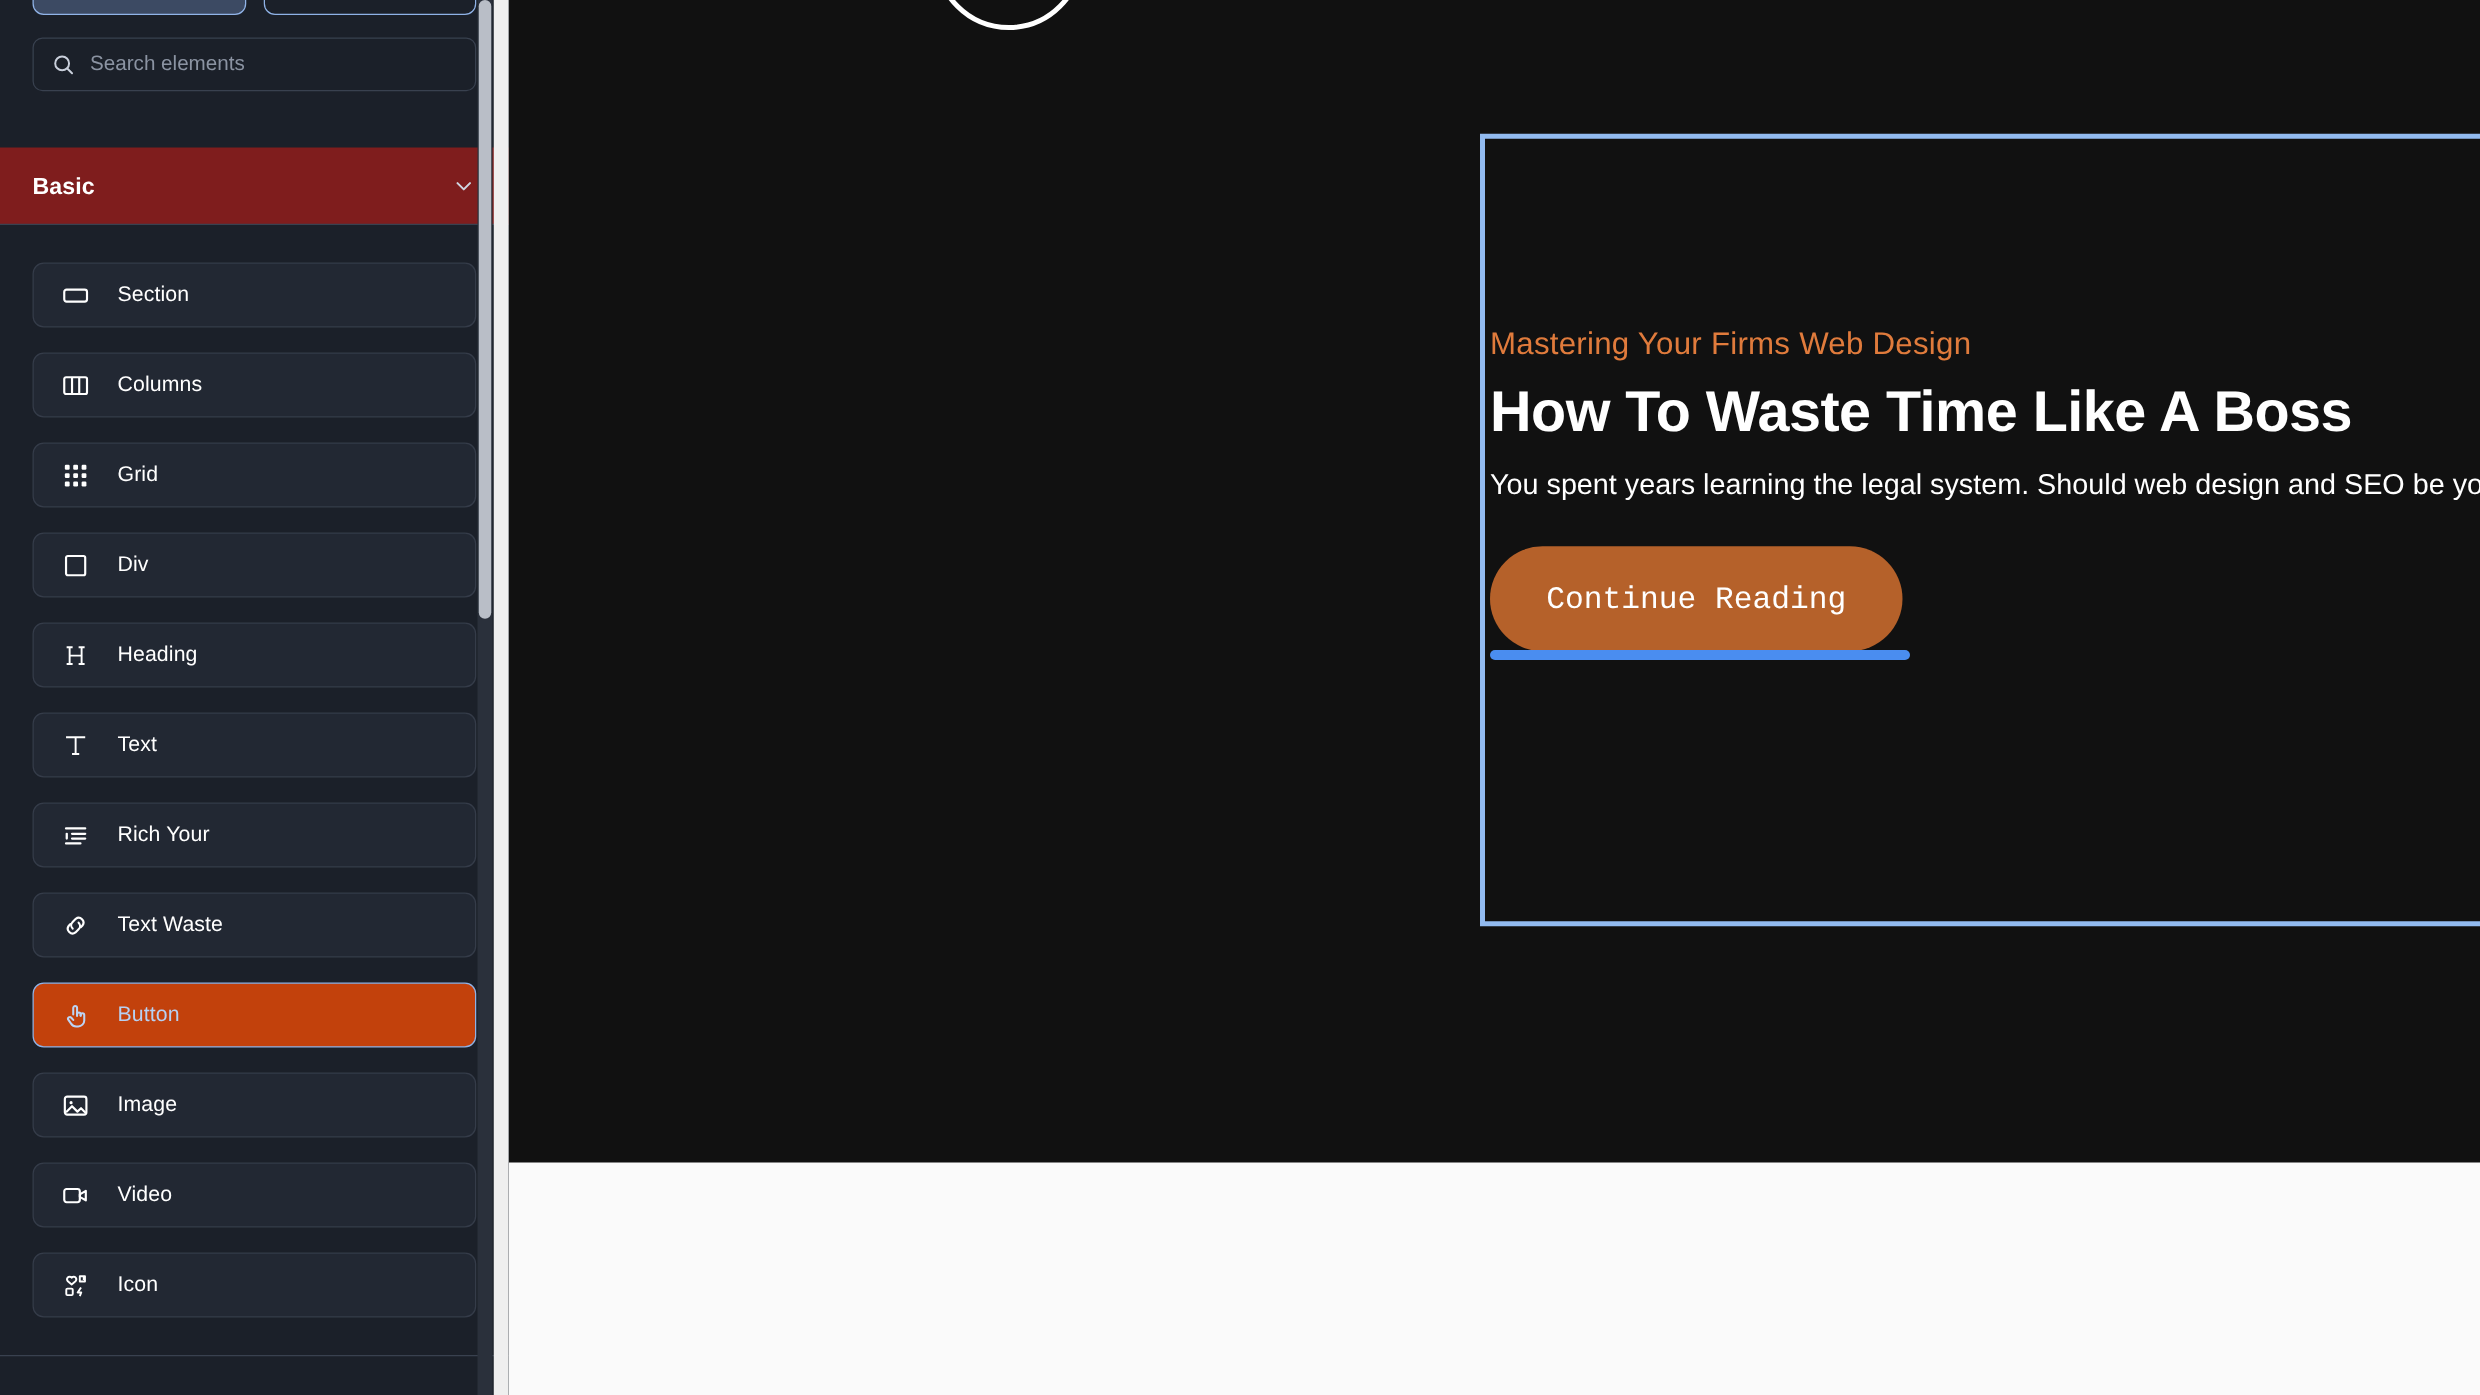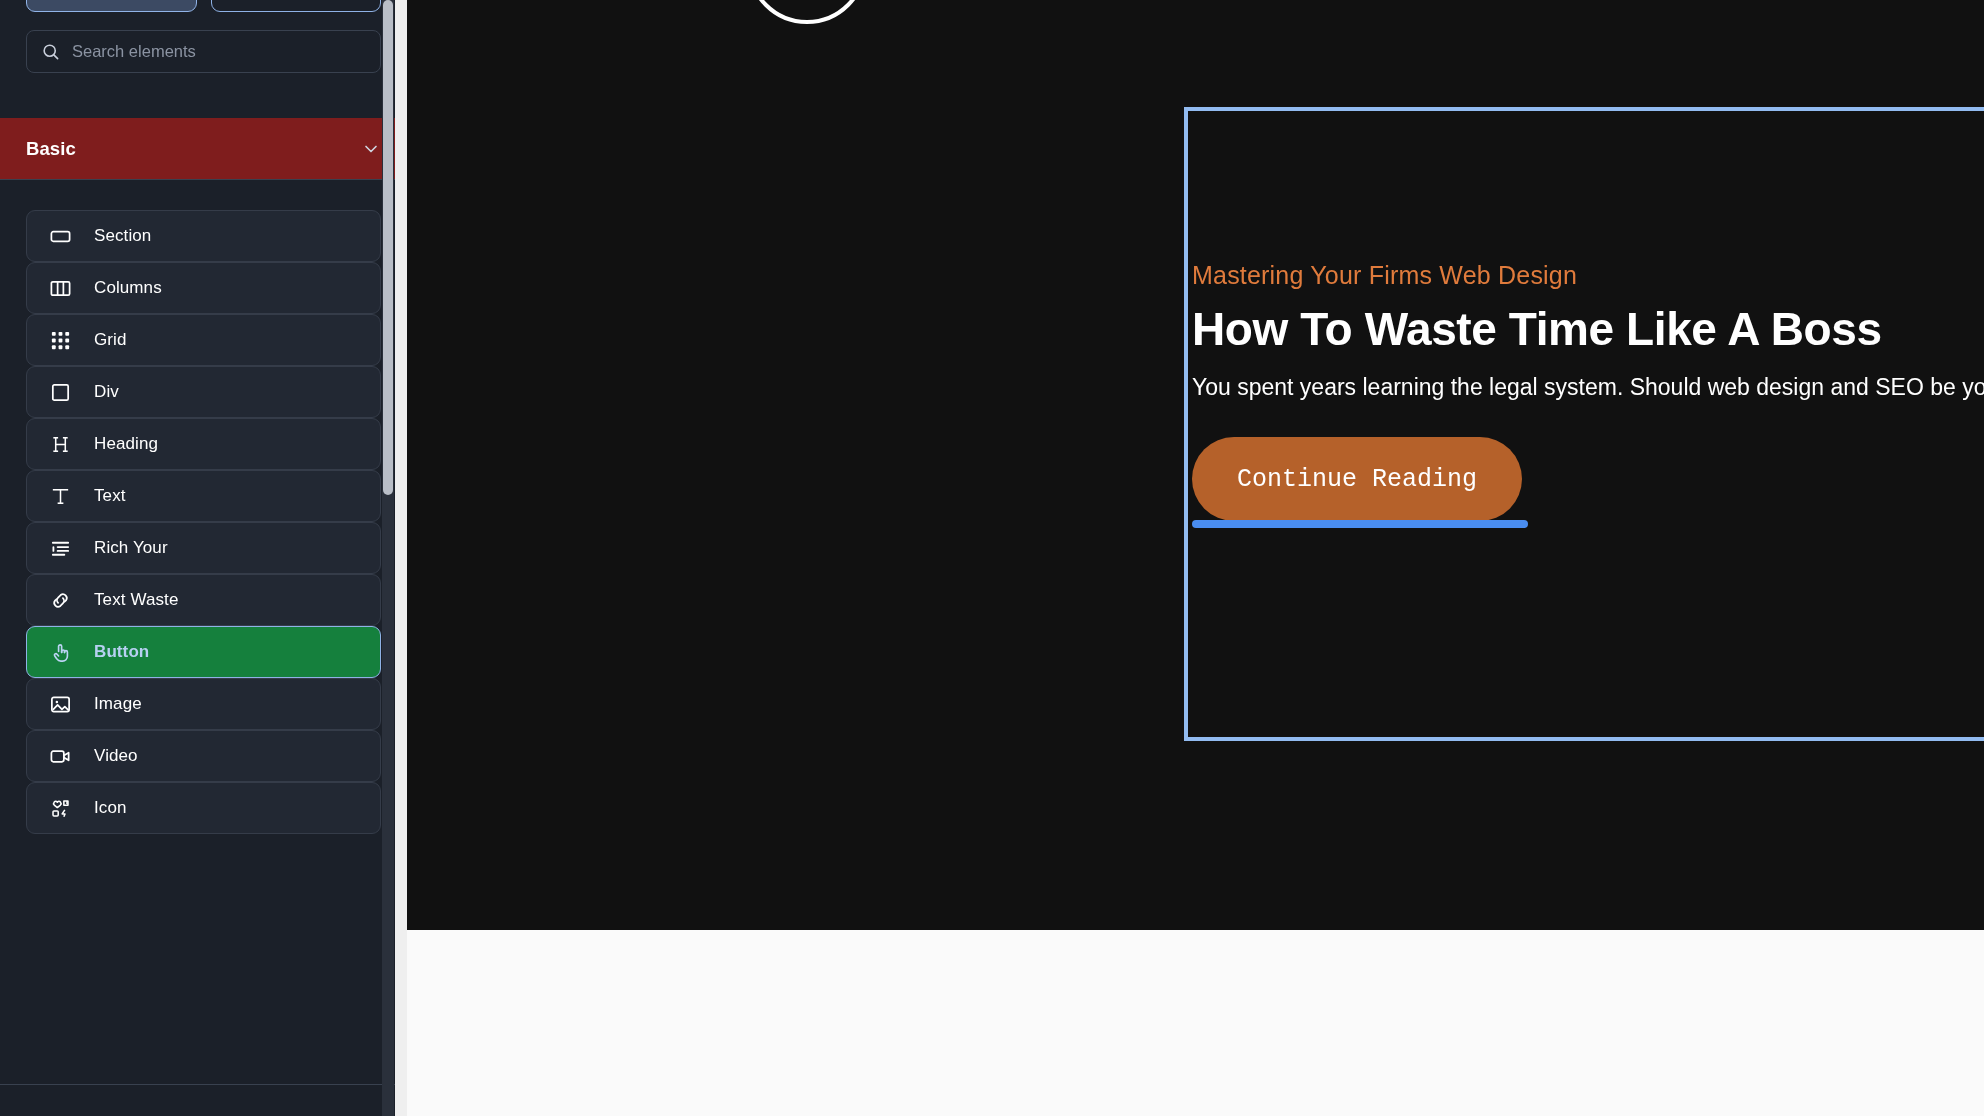--- a/index.html
+++ b/index.html
@@ -108,33 +108,33 @@
     position: absolute;
     top: 186px;
     left: 0;
     width: 407px;
     height: 900px;
     padding: 24px 26px 0 26px;
     overflow: hidden;
   }
   .elem-item {
     height: 52px;
+    margin-bottom: 20px;
     border: 1px solid #353c49;
     border-radius: 9px;
     background: #222833;
     display: flex;
     align-items: center;
     padding: 0 0 0 22px;
     gap: 22px;
     cursor: pointer;
   }
   .elem-item.selected {
-    background: #15803d;
+    background: #c2410c;
     border-color: #8fb2e6;
-    font-weight: bold;
   }
   .elem-icon { width: 23px; height: 23px; flex: 0 0 23px; color: #ffffff; }
   .elem-item.selected .elem-icon { color: #bcd4f5; }
   .elem-label {
     color: #ffffff;
     font-size: 17px;
     letter-spacing: .1px;
     white-space: nowrap;
   }
   .elem-item.selected .elem-label { color: #b7d0f2; }

